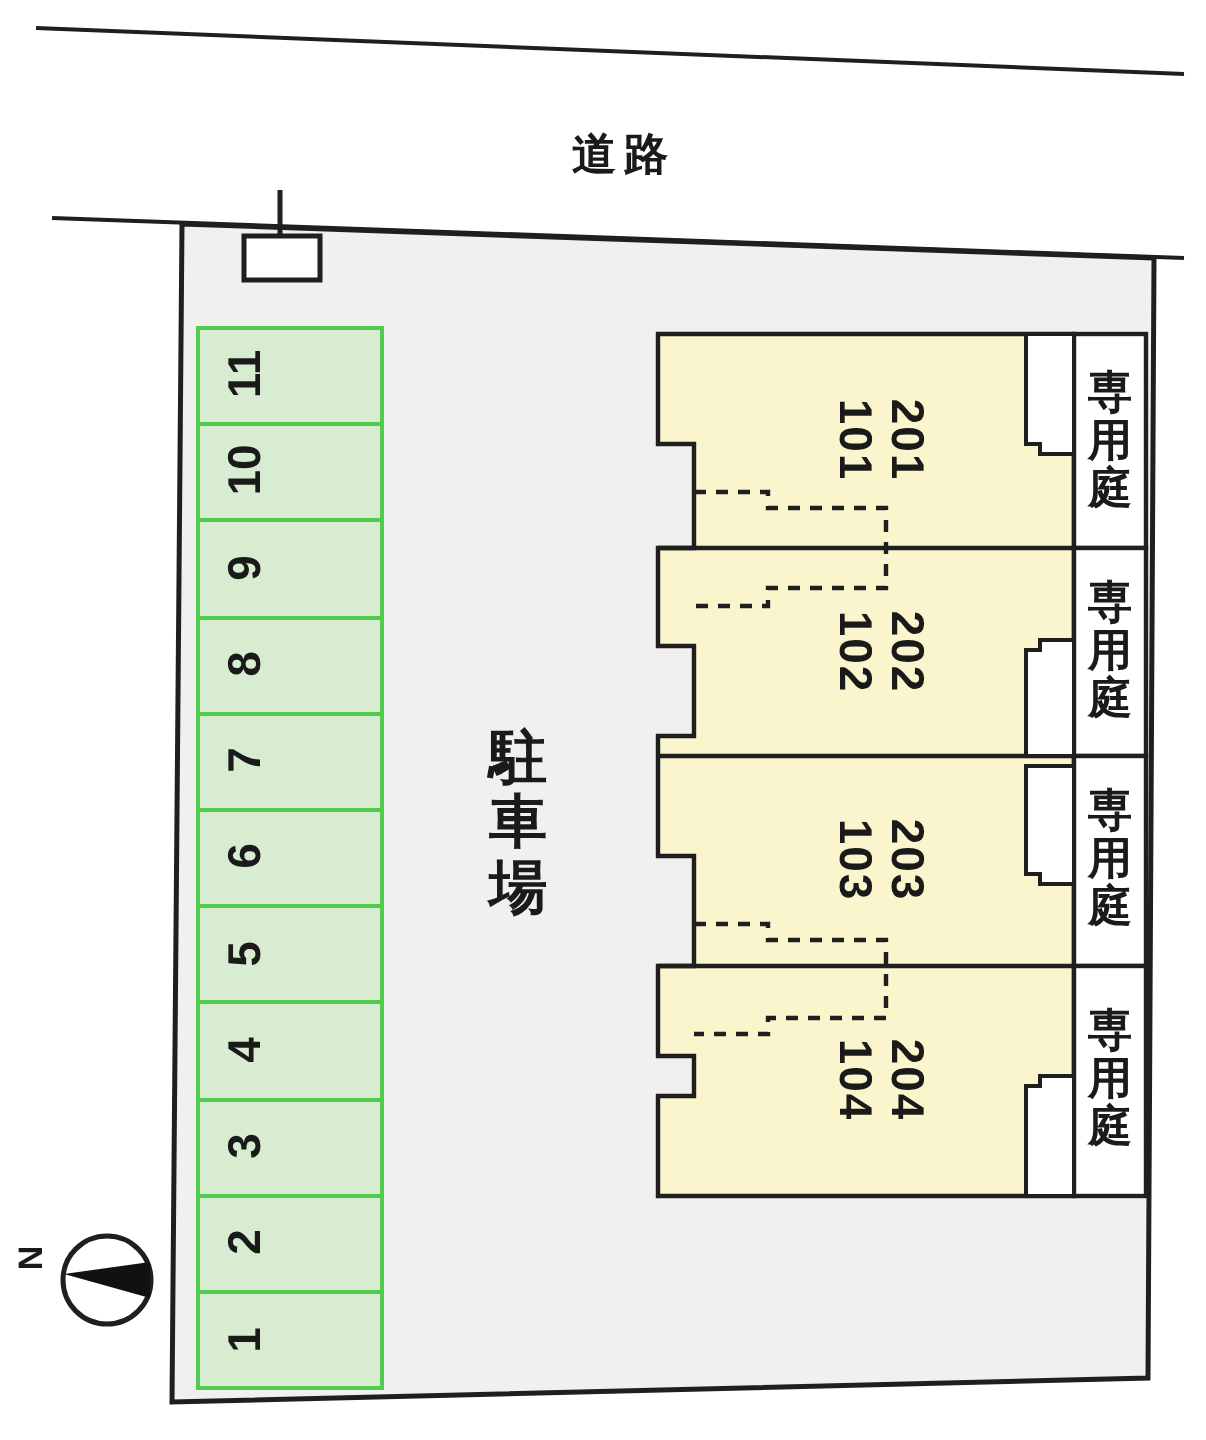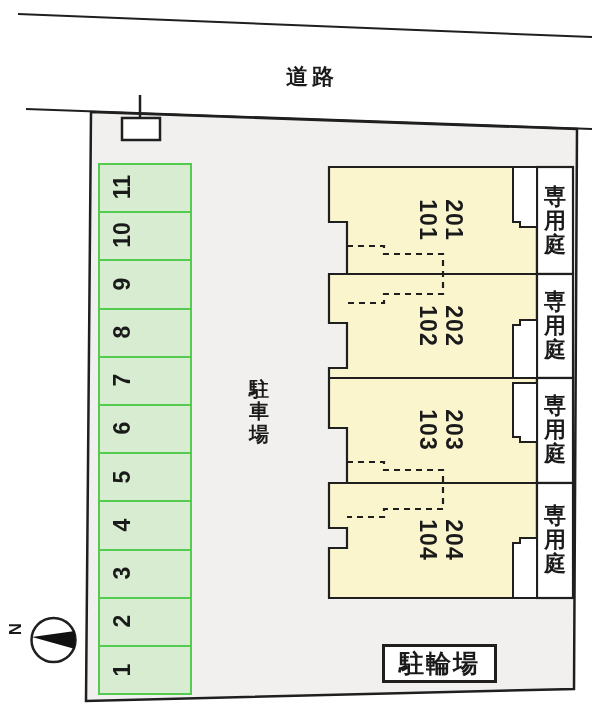--- a/index.html
+++ b/index.html
@@ -15,21 +15,21 @@
     color:var(--text); background:#ffffff;
   }
   #plan svg{position:absolute;left:0;top:0;}
   .lbl{position:absolute; transform:translate(-50%,-50%); white-space:pre; font-weight:bold; line-height:1.05;}
   .rot-ccw{transform:translate(-50%,-50%) rotate(-90deg);}
   .rot-cw{transform:translate(-50%,-50%) rotate(90deg); text-align:center;}
   .vtext{white-space:normal; width:1.05em; word-break:break-all; text-align:center;}
   .road-lbl{font-size:22px; letter-spacing:4px;}
   .garbage-lbl{font-size:23px; letter-spacing:1px;}
   .pnum{font-size:23px; font-weight:bold;}
-  .parking-lot-lbl{font-size:20px; line-height:1.12;}
+  .parking-lot-lbl{font-size:29px; line-height:1.12;}
   .unit-lbl{font-size:23px; line-height:26px; letter-spacing:1px;}
   .garden-lbl{font-size:22px; line-height:1.1;}
   .north-lbl{font-size:17px;}
   .pcells{position:absolute; left:98px; top:163px; width:94px; height:532px; display:flex; flex-direction:column;}
   .pcell{flex:1; background:var(--parking-fill); border:2px solid var(--parking-border); box-sizing:border-box; margin-top:-2px;}
   .pcell:first-child{margin-top:0;}
   .bike-box{
     position:absolute; left:382px; top:644px; width:115px; height:39px;
     background:var(--box-bg); border:3px solid var(--line); box-sizing:border-box;
     display:flex; align-items:center; justify-content:center;
@@ -107,17 +107,14 @@
   <div class="lbl unit-lbl rot-cw" style="left:441px;top:220px"><span>201</span><br><span>101</span></div>
   <div class="lbl unit-lbl rot-cw" style="left:441px;top:326px"><span>202</span><br><span>102</span></div>
   <div class="lbl unit-lbl rot-cw" style="left:441px;top:430px"><span>203</span><br><span>103</span></div>
   <div class="lbl unit-lbl rot-cw" style="left:441px;top:540px"><span>204</span><br><span>104</span></div>
 
   <div class="lbl garden-lbl vtext" style="left:555px;top:221px">専用庭</div>
   <div class="lbl garden-lbl vtext" style="left:555px;top:326px">専用庭</div>
   <div class="lbl garden-lbl vtext" style="left:555px;top:430px">専用庭</div>
   <div class="lbl garden-lbl vtext" style="left:555px;top:540px">専用庭</div>
 
-  <div class="bike-box">
-    <span>駐輪場</span>
-  </div>
 
 </div>
 
 </body></html>

